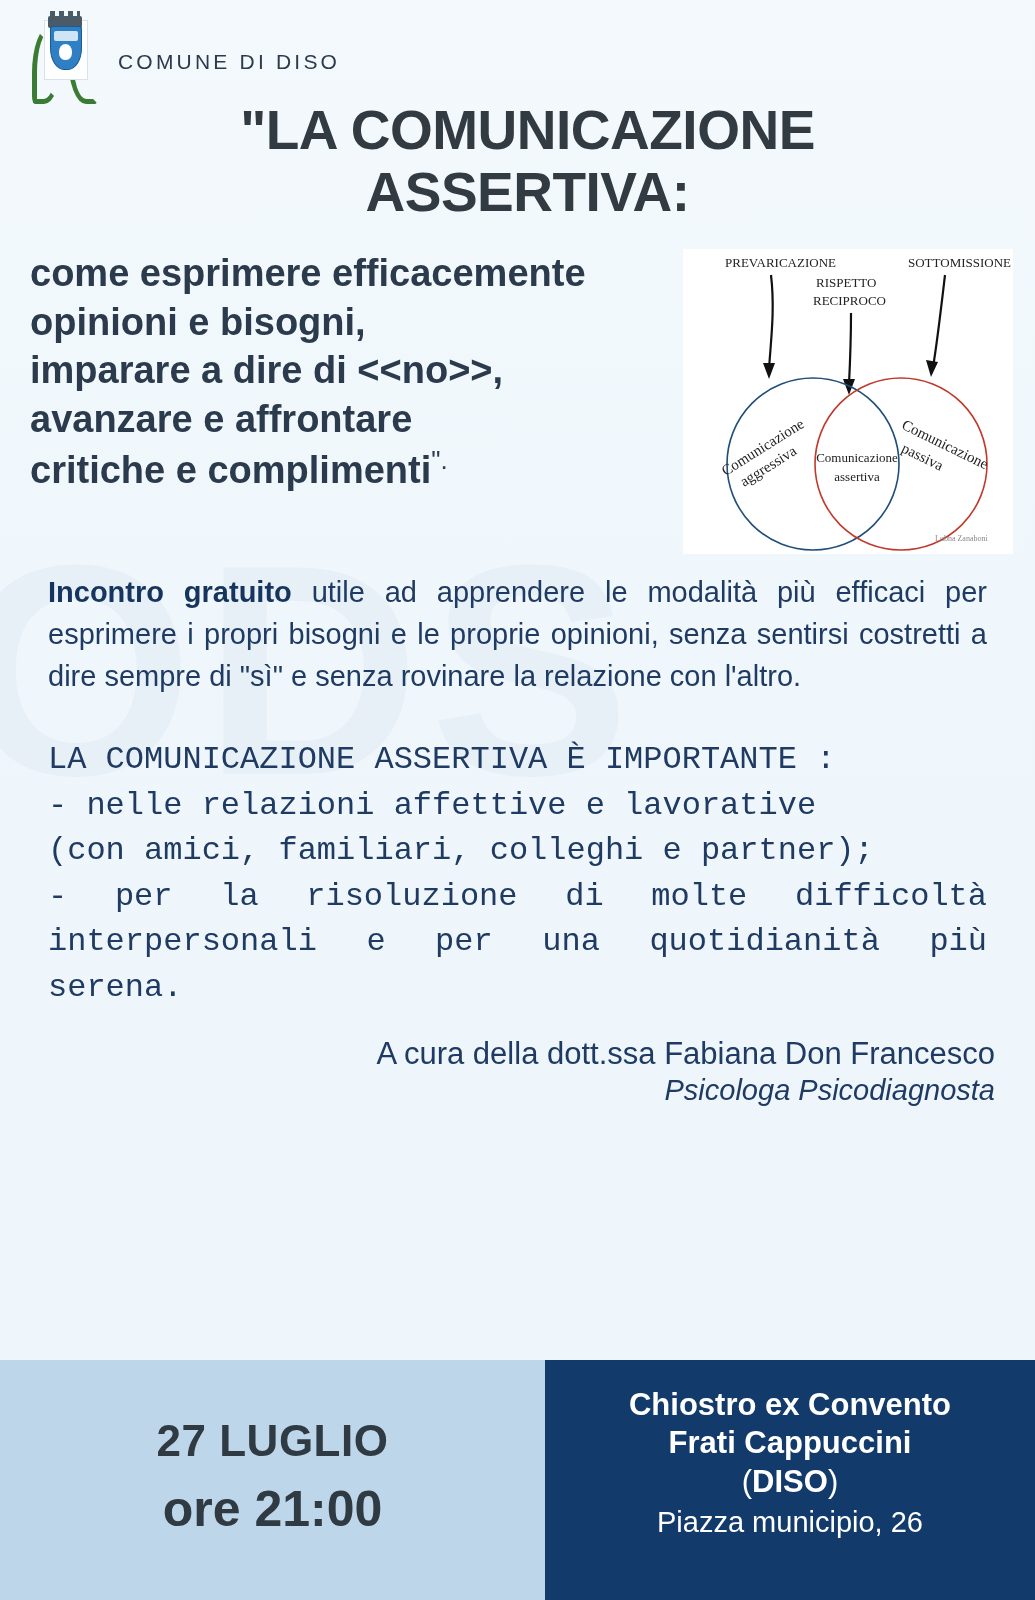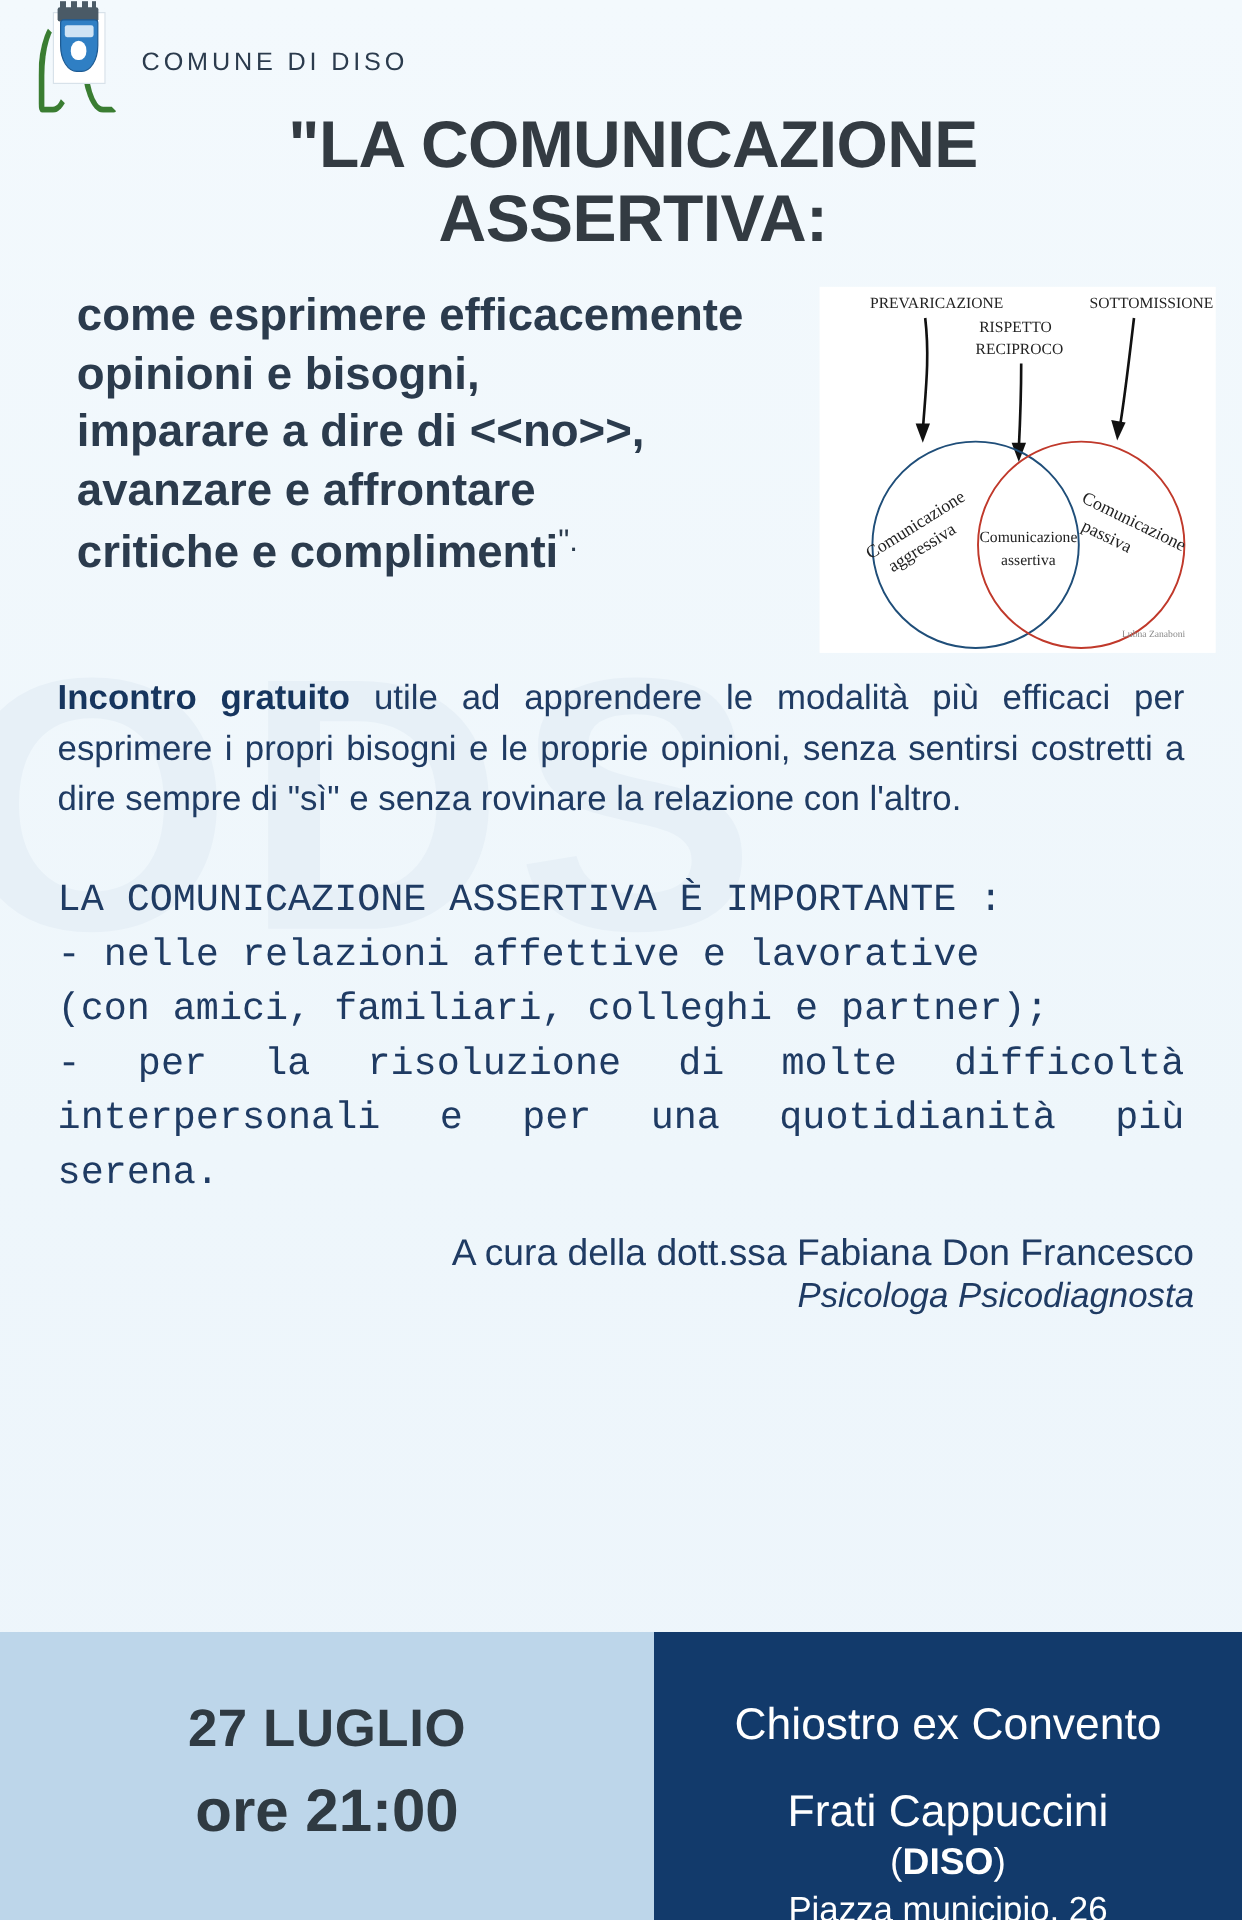--- a/index.html
+++ b/index.html
@@ -37,21 +37,21 @@
   }
   .content {
     position: relative;
     z-index: 2;
   }
 
   
   .header {
     display: flex;
     align-items: flex-start;
-    padding: 4px 0 0 28px;
+    padding: 14px 0 0 28px;
   }
   .crest {
     width: 72px;
     height: 92px;
     flex: 0 0 auto;
     position: relative;
   }
   .crest .shield-box {
     position: absolute;
     left: 16px;
@@ -139,21 +139,21 @@
     line-height: 1.12;
     margin: -6px 40px 0 60px;
     letter-spacing: -0.5px;
   }
   .title .line2 { display: block; }
 
   
   .subtitle-row {
     position: relative;
     margin-top: 26px;
-    padding: 0 20px 0 64px;
+    padding: 0 20px 0 30px;
     min-height: 300px;
   }
   .subtitle {
     font-size: 38px;
     font-weight: 700;
     color: #2b3b4d;
     line-height: 1.28;
     max-width: 620px;
   }
   .subtitle .ln { display: block; white-space: nowrap; }
@@ -236,24 +236,23 @@
   }
   .footer-right {
     width: 490px;
     background: #123a6b;
     color: #ffffff;
     text-align: center;
     padding-top: 26px;
     box-sizing: border-box;
   }
   .footer-right .venue {
-    font-size: 37px;
-    font-weight: 400;
+    font-size: 31px;
+    font-weight: 700;
     line-height: 1.22;
-    margin-top: 28px;
   }
   .footer-right .town {
     font-size: 31px;
     font-weight: 400;
     margin-top: 2px;
   }
   .footer-right .town b { font-weight: 700; }
   .footer-right .addr {
     font-size: 29px;
     font-weight: 400;

